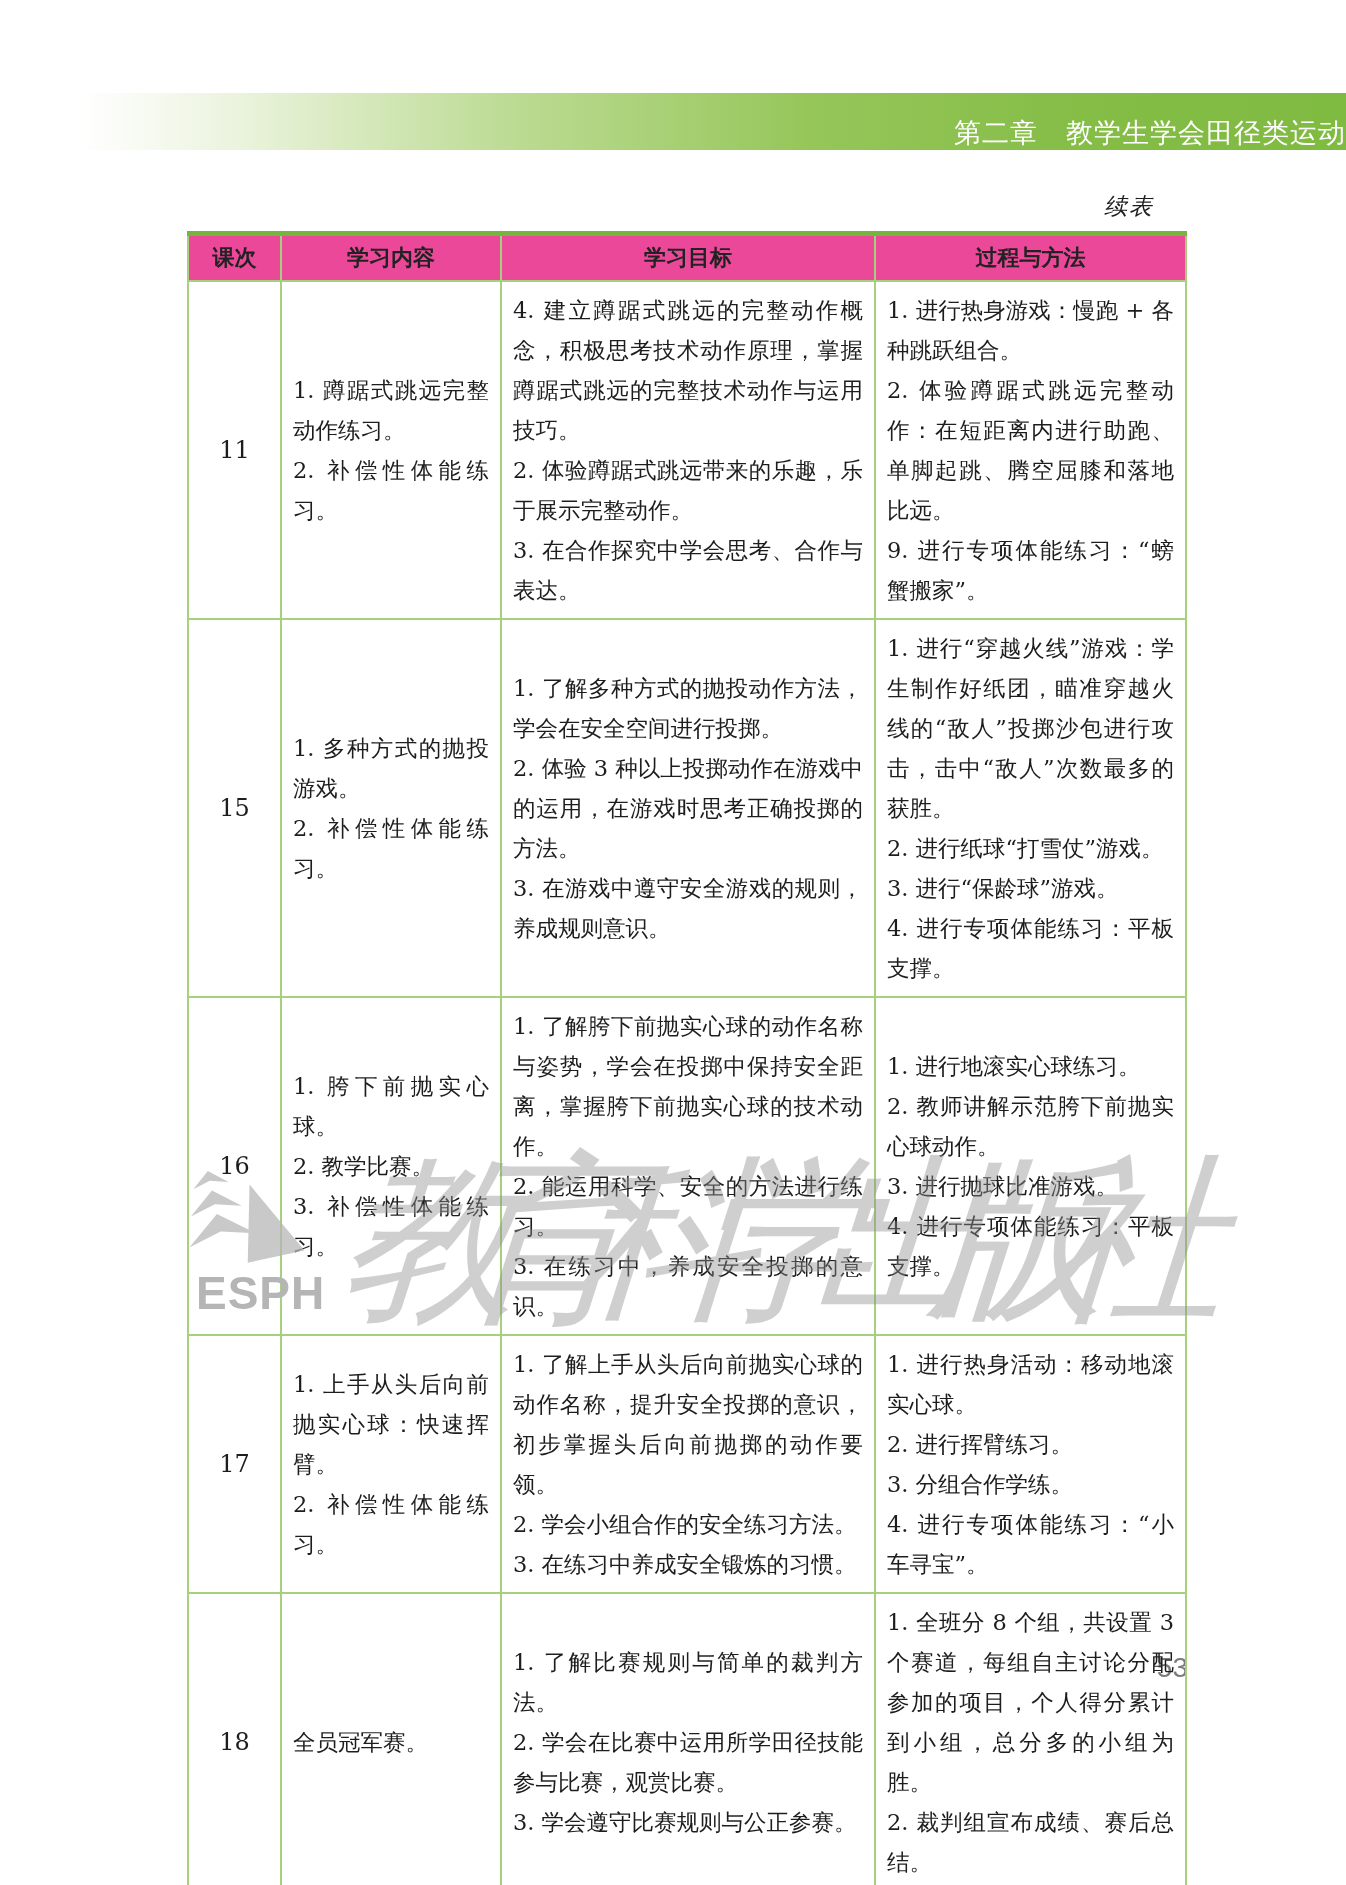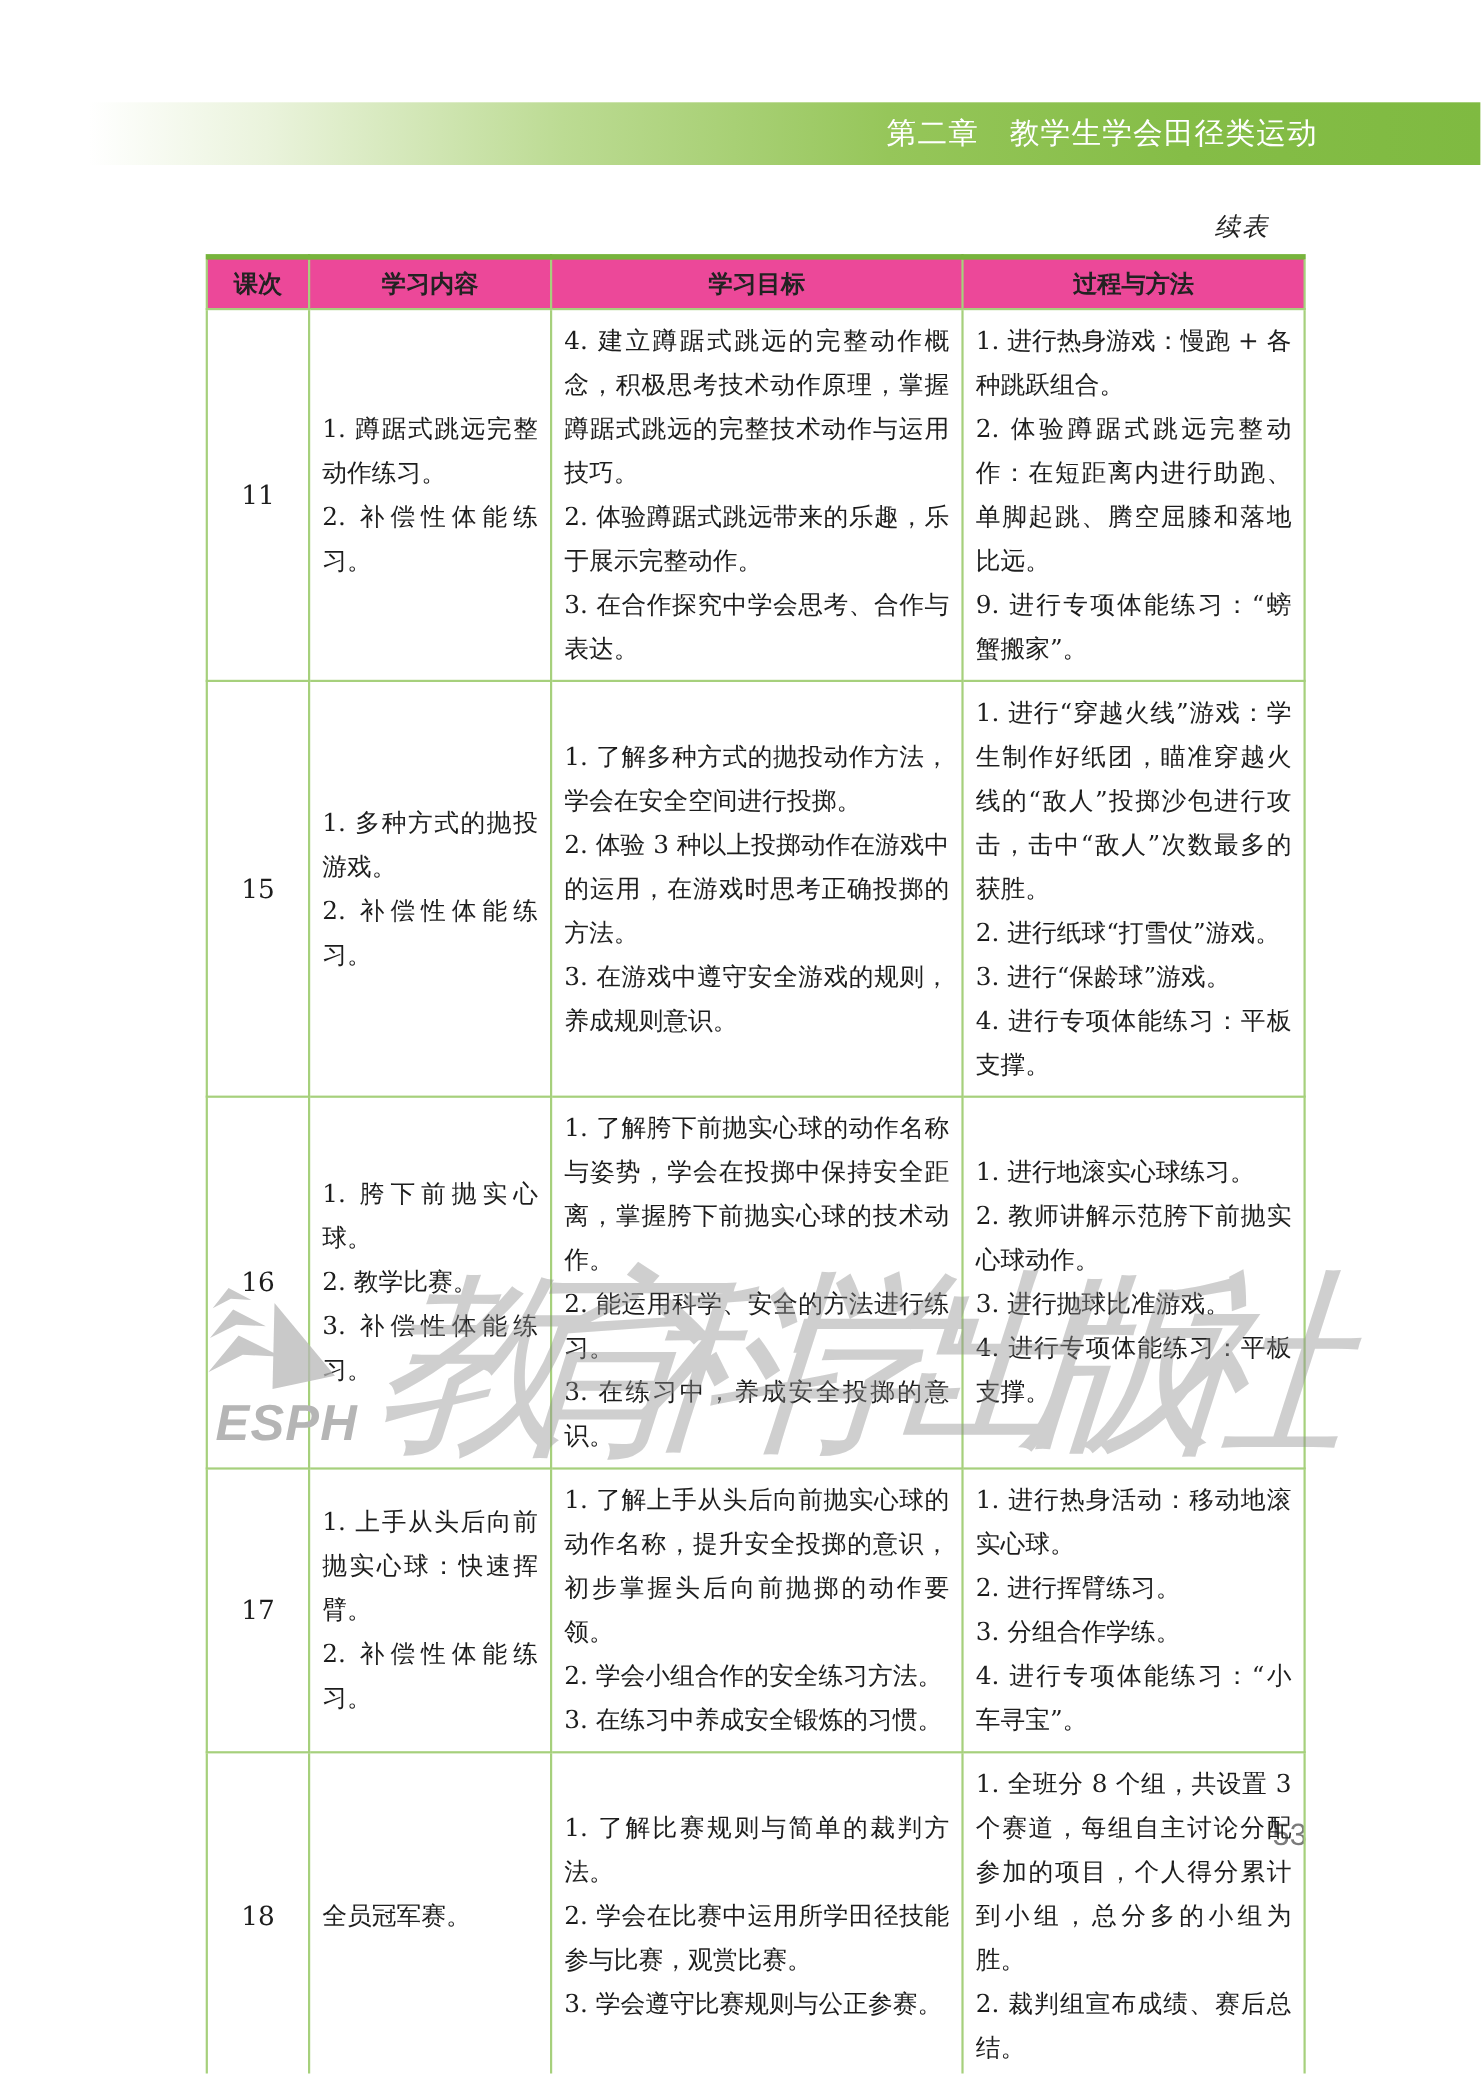--- a/index.html
+++ b/index.html
@@ -6,22 +6,22 @@
   body{
     width:1346px;height:1885px;position:relative;background:#ffffff;
     font-family:"DejaVu Serif","Liberation Serif",serif;overflow:hidden;
   }
   
   .chapter-bar{
     position:absolute;left:0;top:93px;width:1346px;height:57px;
     background:linear-gradient(90deg,#ffffff 0%,#ffffff 6%,#eaf3dc 18%,#bcdb93 38%,#96c65a 60%,#85bd47 80%,#7fba41 100%);
   }
   .chapter-bar-text{
-    text-align:right;padding-right:148px;line-height:57px;color:#ffffff;
-    font-family:"Liberation Sans","DejaVu Sans",sans-serif;font-size:27px;letter-spacing:1px;
+    text-align:right;line-height:57px;color:#ffffff;
+    font-family:"Liberation Sans","DejaVu Sans",sans-serif;font-size:27px;letter-spacing:1px;margin-top:12px;
   }
   
   .continued{
     position:absolute;top:191px;right:192px;font-size:23px;color:#1e1e1e;
     font-style:italic;font-family:"DejaVu Serif",serif;letter-spacing:2px;
   }
   
   .table-wrap{position:absolute;left:187px;top:231px;width:998px;z-index:1;}
   table.plan{
     width:998px;border-collapse:collapse;table-layout:fixed;
@@ -38,21 +38,21 @@
   table.plan td p{
     margin:0;font-size:22.5px;line-height:40px;color:#1d1d1d;
     text-align:justify;
   }
   tbody tr:nth-child(1){height:291px;}
   tbody tr:nth-child(2){height:356px;}
   tbody tr:nth-child(3){height:291px;}
   tbody tr:nth-child(4){height:254px;}
   tbody tr:nth-child(5){height:251px;}
   
-  .wm{pointer-events:none;font-style:italic;}
+  .wm{pointer-events:none;}
   .wm-logo{position:absolute;left:176px;top:1156px;z-index:3;opacity:.75;}
   .wm-esph{
     position:absolute;left:196px;top:1266px;z-index:3;
     font-family:"Liberation Sans","DejaVu Sans",sans-serif;font-weight:bold;
     font-size:46px;color:#b5b5b5;letter-spacing:1px;
   }
   .wm-text{
     position:absolute;left:342px;top:1122px;z-index:3;white-space:nowrap;
     font-family:"DejaVu Serif",serif;font-style:italic;
     font-size:178px;letter-spacing:-60px;color:#8f8f8f;opacity:.42;

